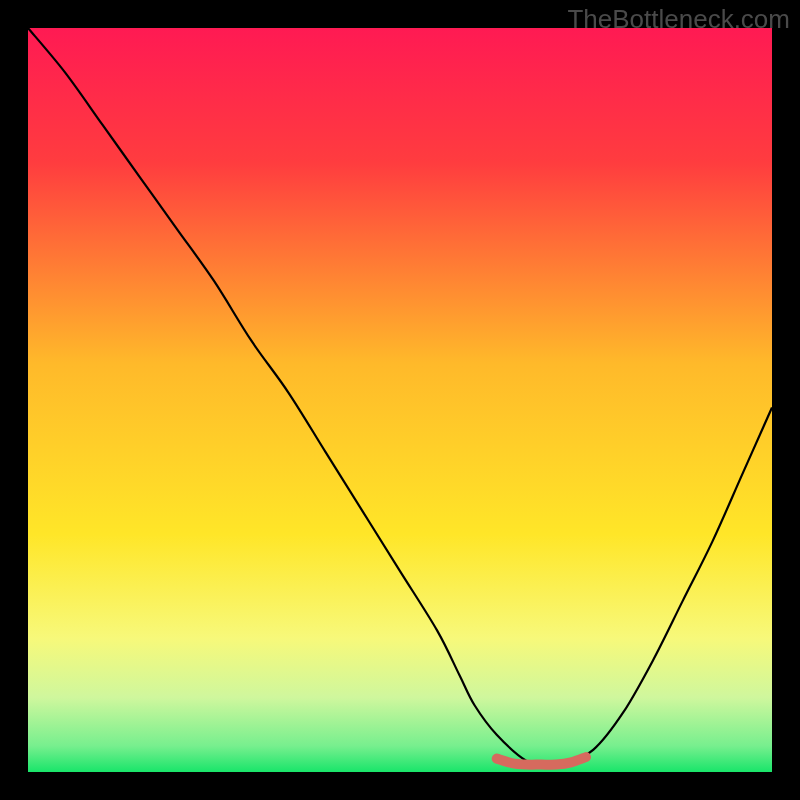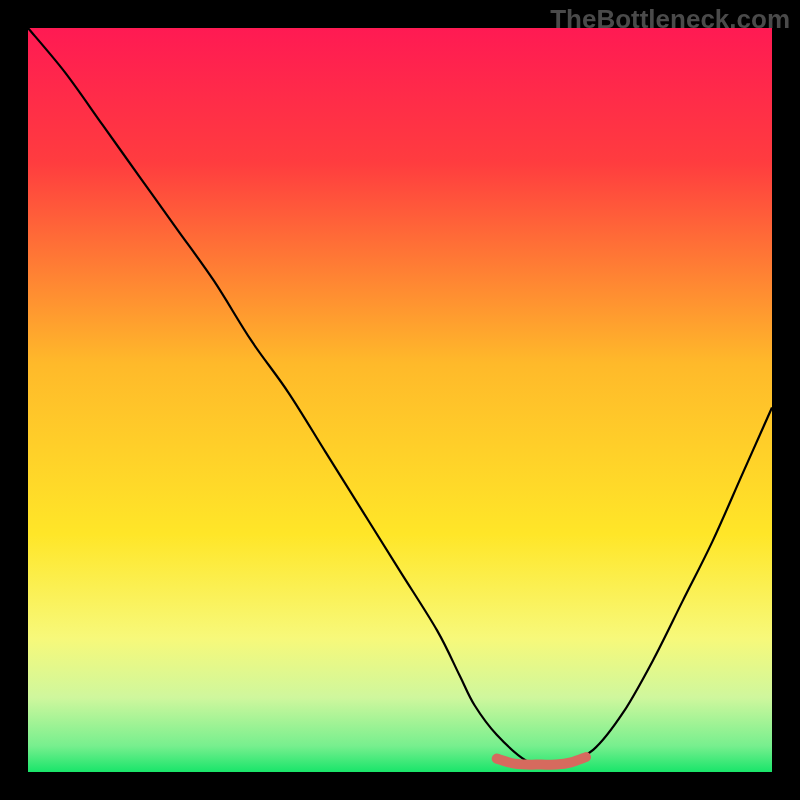--- a/index.html
+++ b/index.html
@@ -17,21 +17,21 @@
     height: 800px;
     background: #000;
   }
   .watermark {
     position: absolute;
     top: 4px;
     right: 10px;
     color: #4a4a4a;
     font-size: 26px;
     letter-spacing: 0px;
-    font-weight: 700;
+    font-weight: 400;
     z-index: 5;
     user-select: none;
   }
   .plot-area {
     position: absolute;
     left: 28px;
     top: 28px;
     width: 744px;
     height: 744px;
     overflow: hidden;

